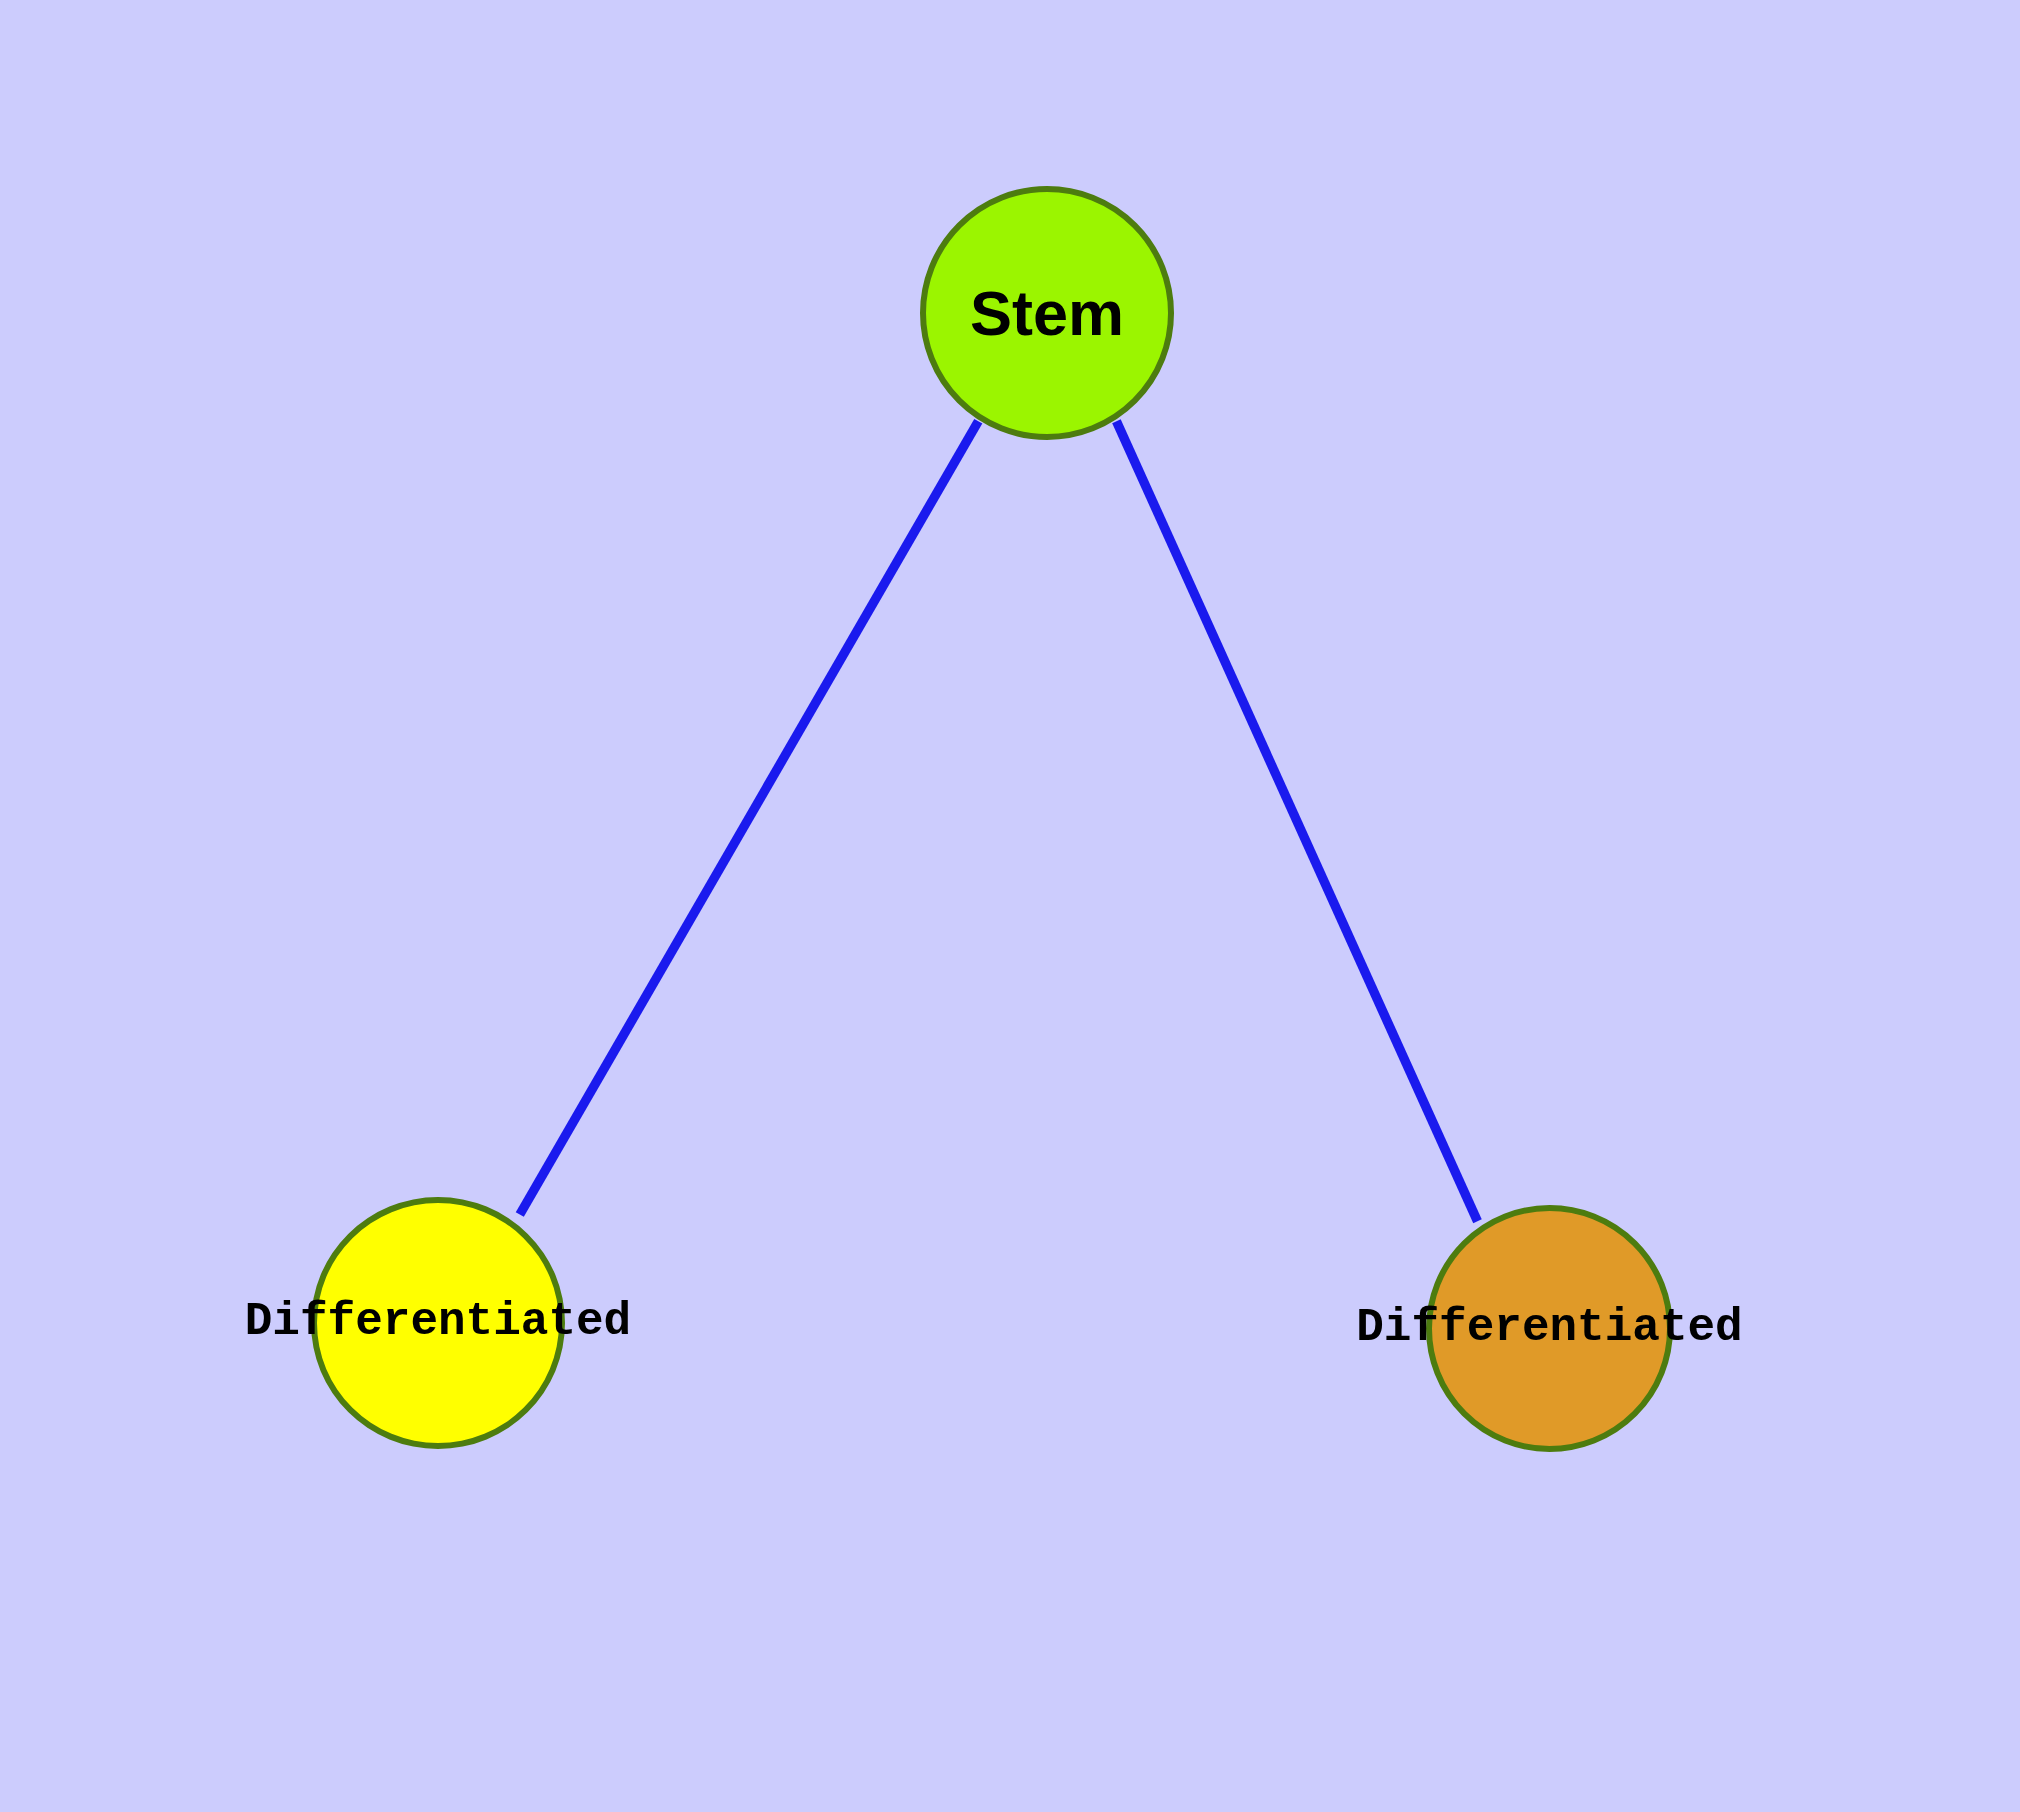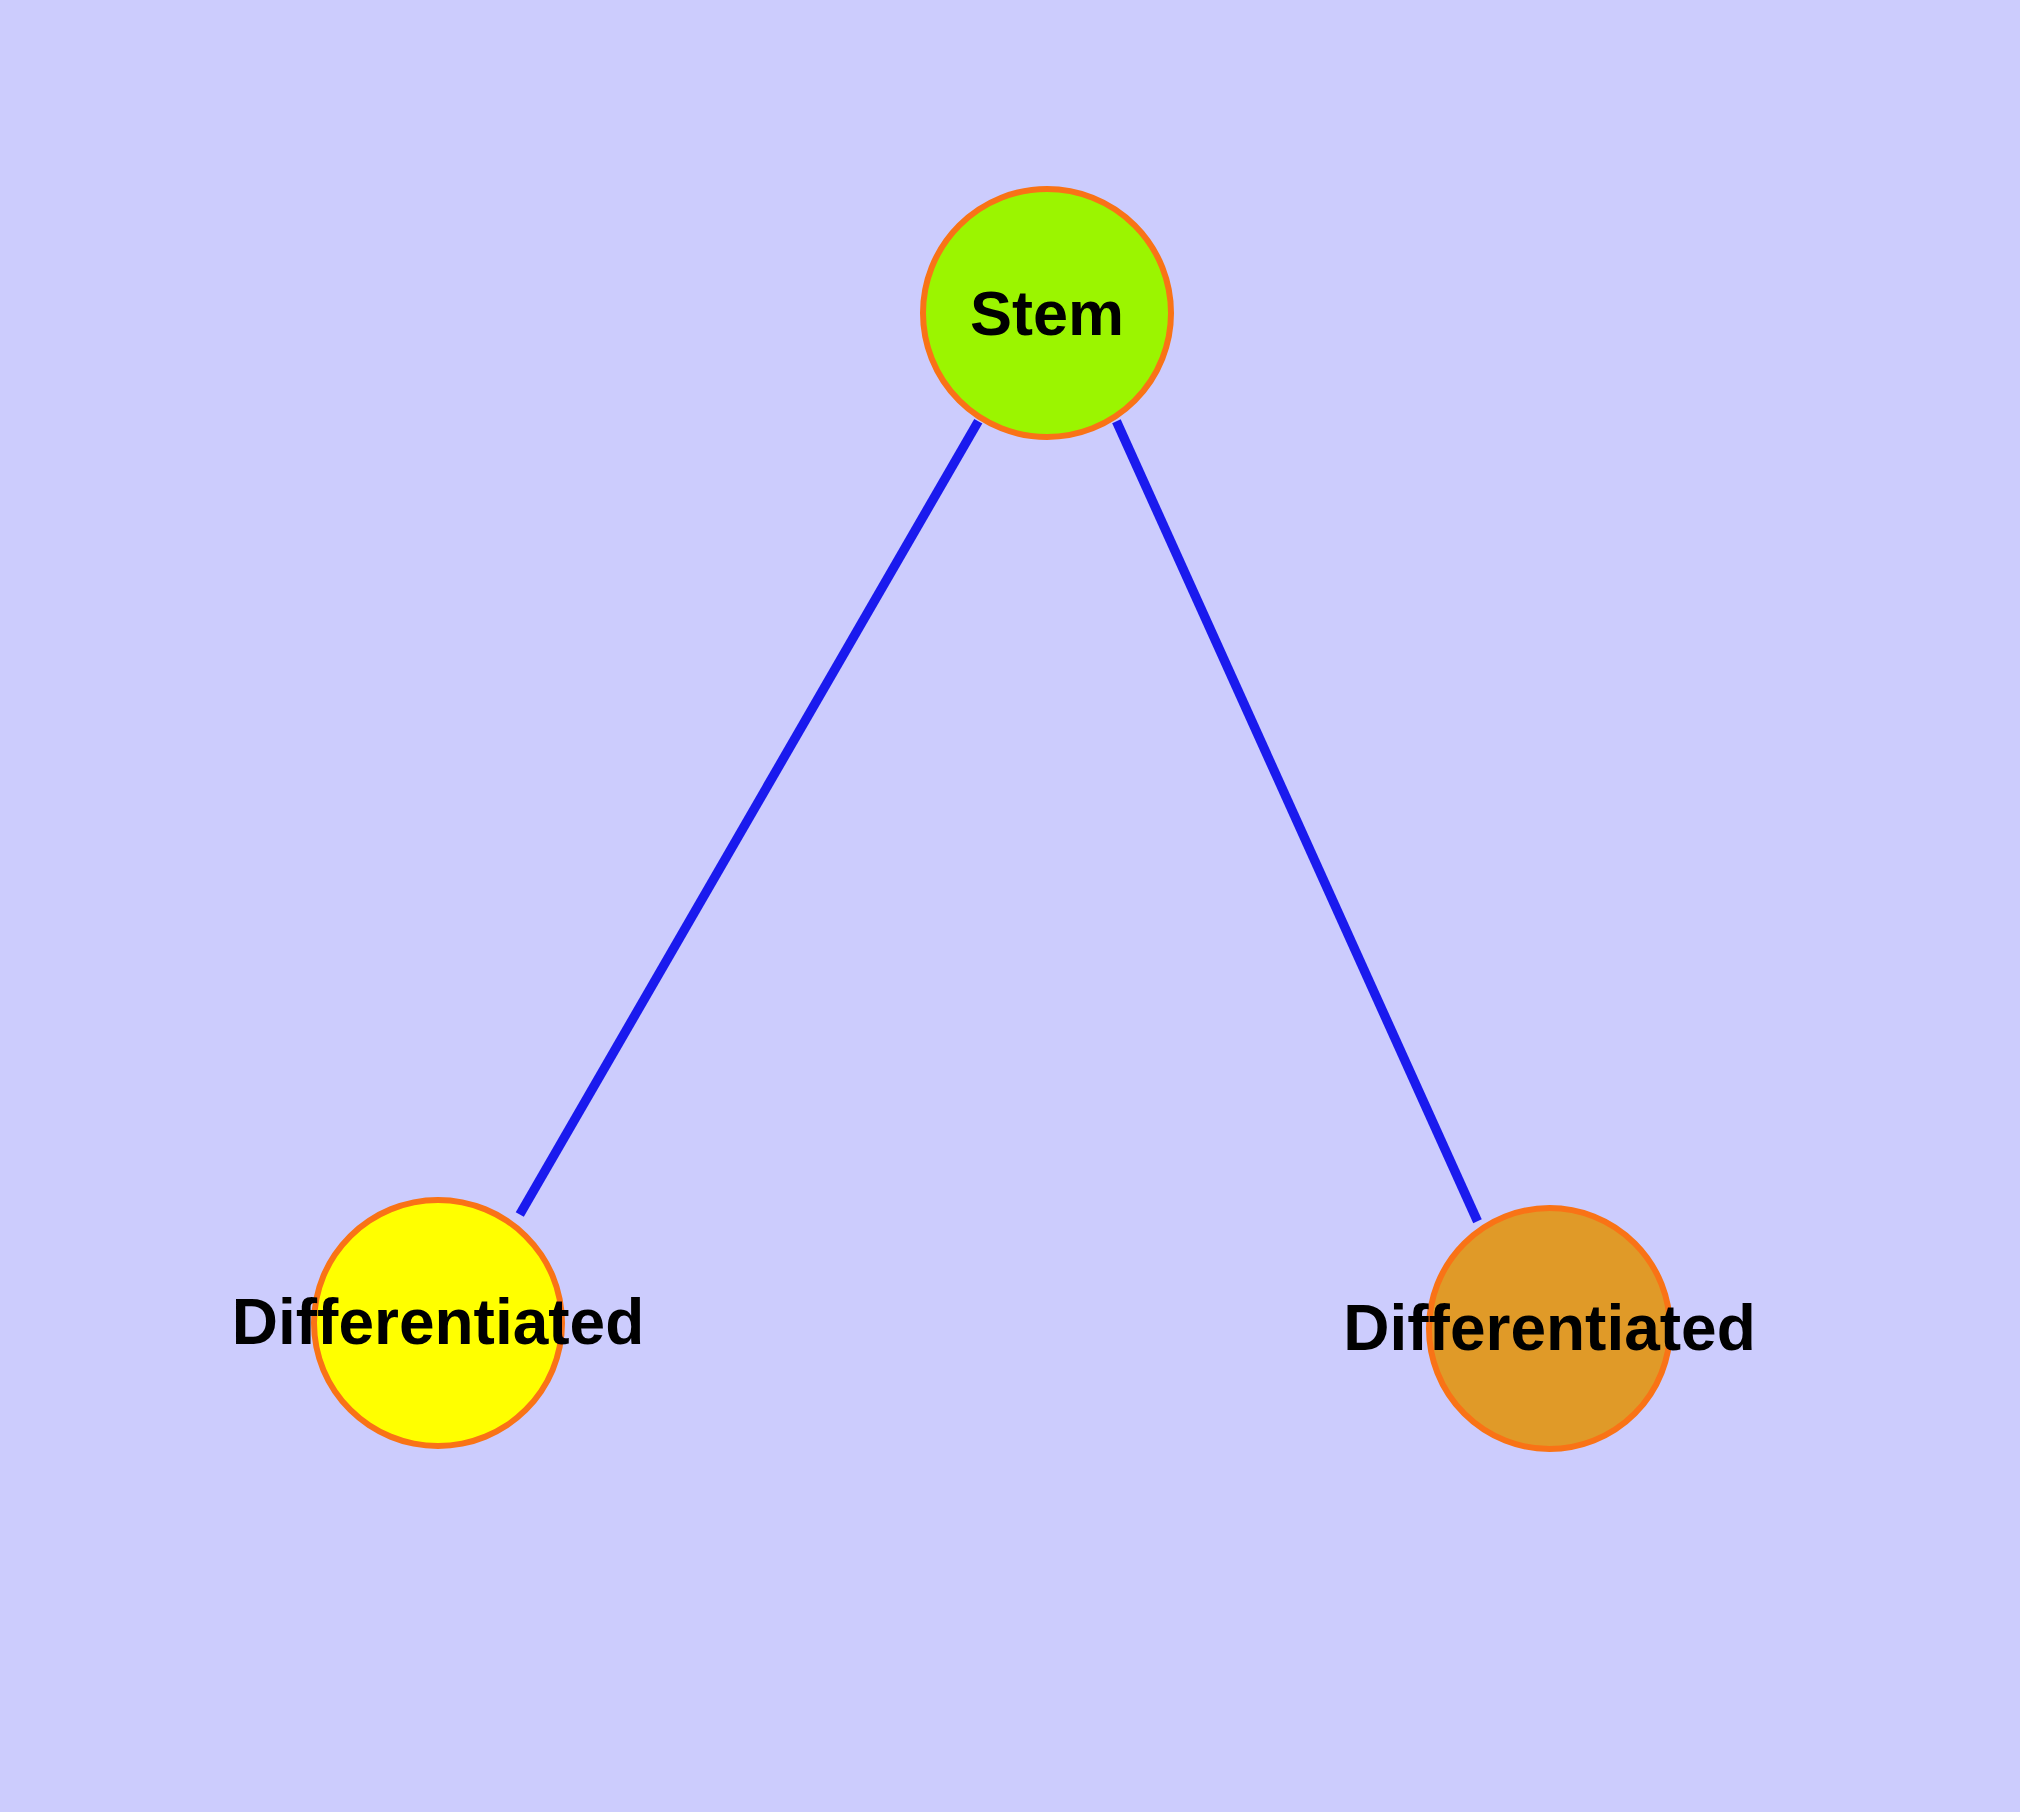--- a/index.html
+++ b/index.html
@@ -23,21 +23,21 @@
   #edge-layer {
     position: absolute;
     left: 0;
     top: 0;
     width: 2021px;
     height: 1812px;
   }
   .node {
     position: absolute;
     border-radius: 50%;
-    border: 6px solid #f97316;
+    border: 6px solid #4d7c0f;
     box-sizing: border-box;
     display: flex;
     align-items: center;
     justify-content: center;
   }
   .node-label {
     position: absolute;
     left: 50%;
     top: 50%;
     transform: translate(-50%, -50%);
@@ -68,21 +68,22 @@
   }
   #node-diff-b {
     left: 1426px;
     top: 1205px;
     width: 247px;
     height: 247px;
     background: #e09a28;
   }
   #node-diff-a .node-label,
   #node-diff-b .node-label {
-    font-size: 64px;
+    font-size: 46px;
+    font-family: Liberation Mono, monospace;
   }
 </style>
 </head>
 <body>
 
 <div id="graph-canvas">
 
   <svg id="edge-layer" viewBox="0 0 2384 2138">
     <line x1="1154" y1="497" x2="613" y2="1433" stroke="#1a1aee" stroke-width="11" stroke-linecap="butt"></line>
     <line x1="1317" y1="497" x2="1743" y2="1441" stroke="#1a1aee" stroke-width="11" stroke-linecap="butt"></line>

